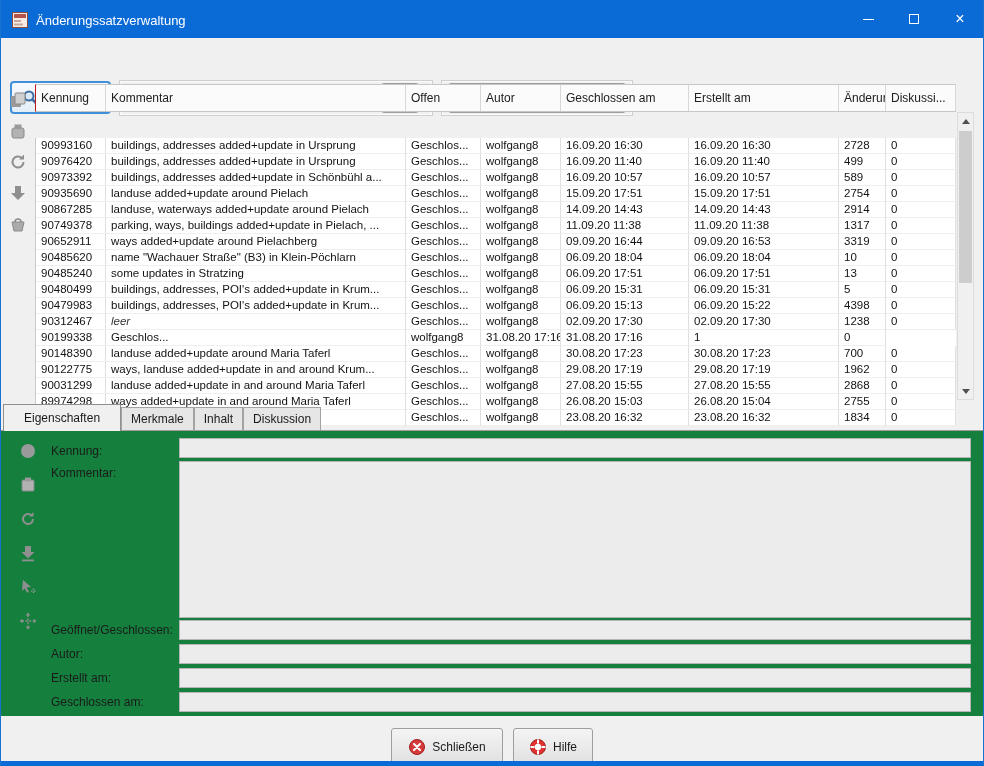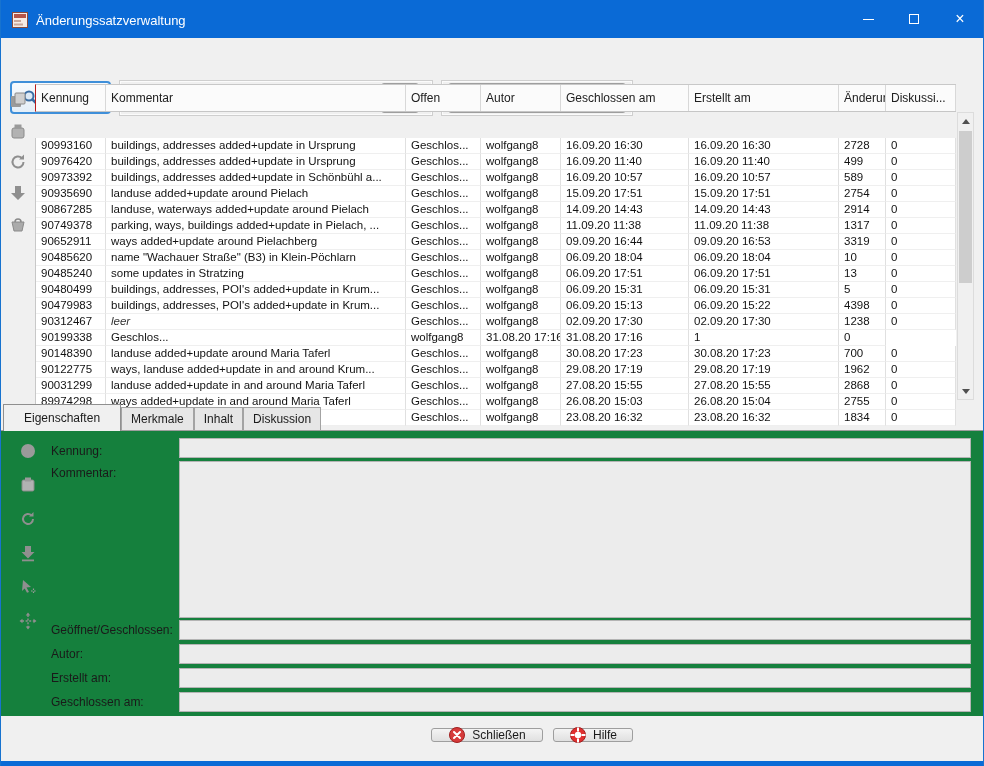--- a/index.html
+++ b/index.html
@@ -91,21 +91,21 @@
   
   .details { position: absolute; left: 0; top: 431px; right: 0; height: 285px; background: #15803d; }
   .detail-icons { position: absolute; left: 12px; top: 8px; width: 30px; display: flex; flex-direction: column; gap: 10px; align-items: center; }
   .detail-btn { width: 26px; height: 24px; display: flex; align-items: center; justify-content: center; background: transparent; border: none; }
   .dlabel { position: absolute; left: 50px; font-size: 12px; color: #1a1a1a; white-space: nowrap; }
   .dfield { position: absolute; left: 178px; width: 792px; height: 20px; background: #ececec; border: 1px solid #b4b4b4; font-size: 12px; padding: 0 3px; }
   .dfield.big { height: 157px; }
 
   
   .footer { position: absolute; left: 0; top: 716px; right: 0; height: 45px; background: #f0f0f0; }
-  .footer .btn { position: absolute; top: 12px; height: 14px; margin-left: 40px; }
+  .footer .btn { position: absolute; top: 12px; height: 38px; }
   .close-app-btn { left: 390px; width: 112px; justify-content: center; }
   .help-btn { left: 512px; width: 80px; justify-content: center; }
   .bottom-edge { position: absolute; left: 0; bottom: 0; right: 0; height: 5px; background: #0a6ad6; }
 </style>
 </head>
 <body>
 
 <div class="window">
 
   <div class="titlebar">

